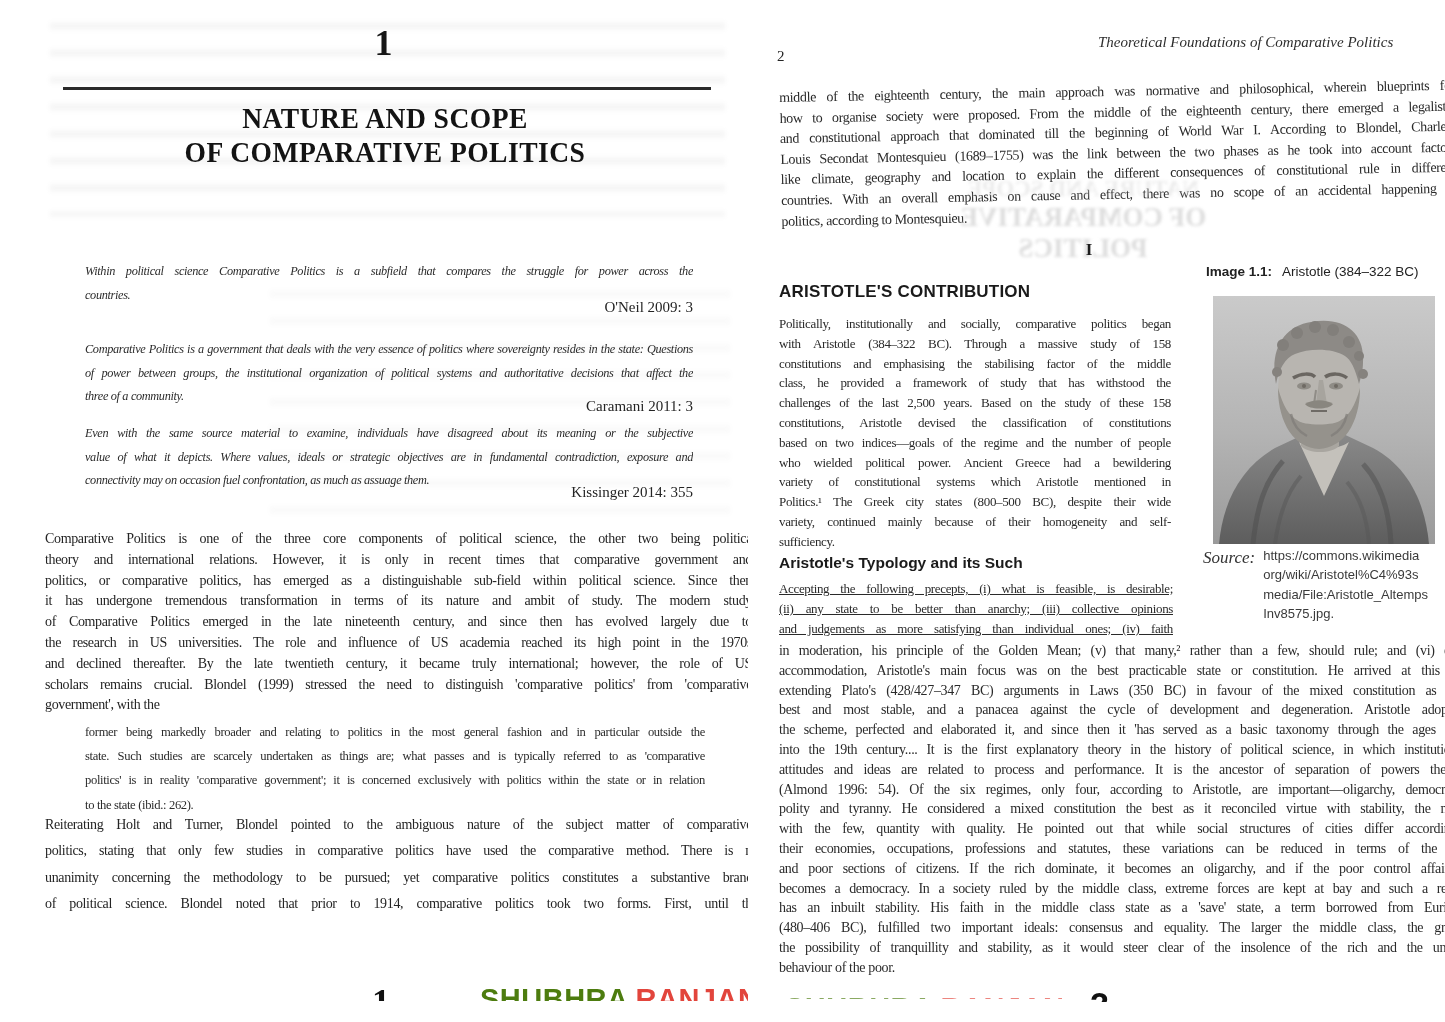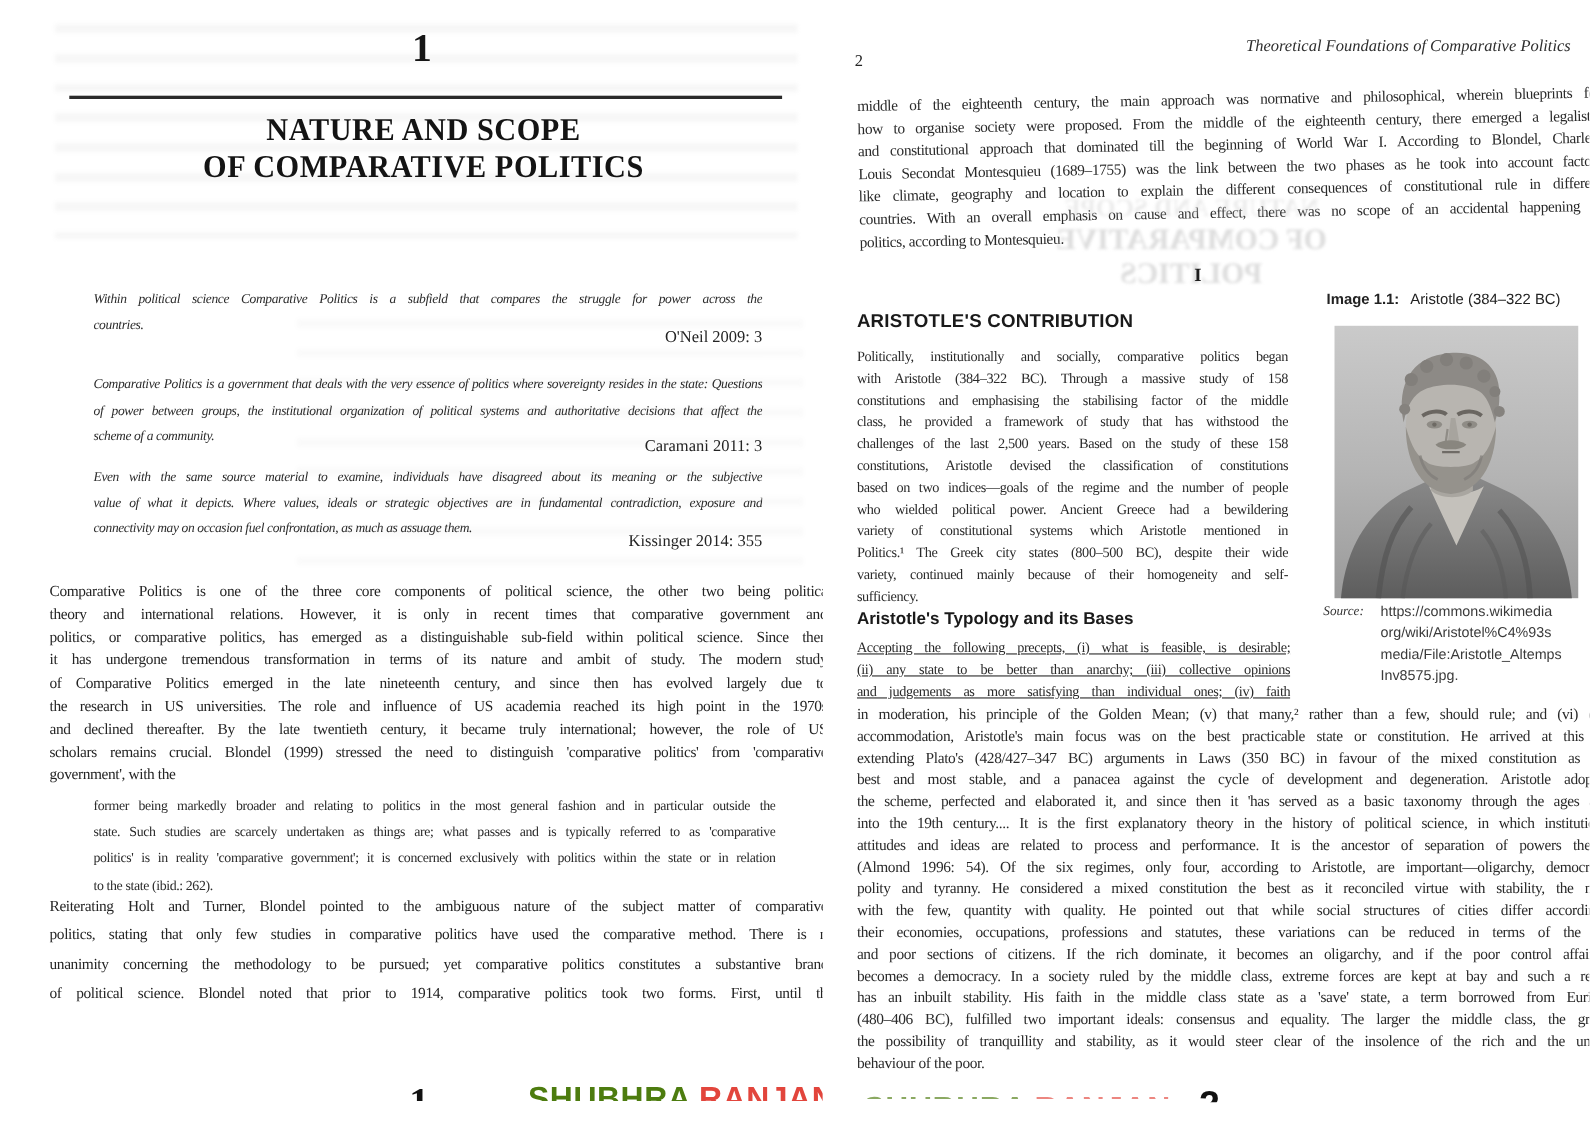--- a/index.html
+++ b/index.html
@@ -27,35 +27,35 @@
   .chapter-rule{height:2.5px;background:#2a2a2a;}
   .chapter-title{width:690px;text-align:center;font-size:29px;line-height:33.5px;font-weight:700;
                  letter-spacing:0.5px;color:#141414;transform:scaleX(0.95);transform-origin:center;}
   .quote{font-style:italic;font-size:12.3px;letter-spacing:-0.35px;line-height:23.5px;width:608px;color:#2b2b2b;}
   .attr{width:608px;text-align:right;font-size:15px;color:#242424;}
   .body-left{font-size:14px;letter-spacing:-0.35px;width:707px;color:#242424;}
   .b1{line-height:20.8px;}
   .bq{font-size:12.6px;letter-spacing:-0.35px;line-height:24.2px;width:620px;color:#2b2b2b;}
   .b2{line-height:26.3px;}
   
-  .running-header{width:330px;text-align:right;font-style:italic;font-size:15px;color:#2e2e2e;}
+  .running-header{width:330px;text-align:left;font-style:italic;font-size:15px;color:#2e2e2e;}
   .pgnum{font-size:15px;color:#242424;}
   .rbody{font-size:14px;letter-spacing:-0.35px;color:#2a2a2a;}
   .rp1{width:676px;line-height:20.6px;transform:rotate(-1.05deg);transform-origin:left top;}
   .rp2{width:392px;font-size:13px;line-height:19.8px;}
   .rp3{width:394px;font-size:13px;line-height:20px;}
   .rp4{width:678px;line-height:19.8px;}
   .divider{width:620px;text-align:center;font-size:17px;font-weight:700;color:#1d1d1d;}
   .h1sans{font-family:"Liberation Sans","DejaVu Sans",sans-serif;font-weight:700;font-size:17px;
           letter-spacing:0.2px;color:#1a1a1a;}
   .h2sans{font-family:"Liberation Sans","DejaVu Sans",sans-serif;font-weight:700;font-size:15.5px;color:#1a1a1a;}
   .figcap{display:flex;gap:10px;font-family:"Liberation Sans","DejaVu Sans",sans-serif;font-size:13.5px;color:#222;}
   .figcap .lbl{font-weight:700;}
   .figsrc{display:flex;gap:8px;}
-  .figsrc .lbl{font-style:italic;font-size:12px;color:#333;flex:0 0 44px;}
+  .figsrc .lbl{font-style:italic;font-size:17px;color:#333;flex:0 0 44px;}
   .figsrc .src{font-family:"Liberation Sans","DejaVu Sans",sans-serif;font-size:13px;color:#3a3a3a;width:200px;}
   
   .stripes{position:absolute;filter:blur(2px);opacity:0.33;pointer-events:none;
            background:repeating-linear-gradient(to bottom,rgba(150,150,150,0.25) 0 8px,rgba(255,255,255,0) 8px 27px);}
   .bleed-title{position:absolute;width:310px;text-align:center;transform:scaleX(-1);
                filter:blur(1.6px);color:#d7d7d7;font-weight:700;pointer-events:none;}
   .bleed-title .l1{font-size:23px;opacity:0.5;}
   .bleed-title .l2{font-size:27px;opacity:0.85;}
   
   .clip{overflow:hidden;position:absolute;}
@@ -82,21 +82,21 @@
 
   <div class="abs quote jlines endshort q" style="left:65px;top:260px;">
       <div class="jl">Within political science Comparative Politics is a subfield that compares the struggle for power across the</div>
       <div class="jl">countries.</div>
     </div>
   <div class="abs attr" style="left:65px;top:299px;">O'Neil 2009: 3</div>
 
   <div class="abs quote jlines endshort q" style="left:65px;top:338px;">
       <div class="jl">Comparative Politics is a government that deals with the very essence of politics where sovereignty resides in the state: Questions</div>
       <div class="jl">of power between groups, the institutional organization of political systems and authoritative decisions that affect the</div>
-      <div class="jl">scheme of a community.</div>
+      <div class="jl">three of a community.</div>
     </div>
   <div class="abs attr" style="left:65px;top:398px;">Caramani 2011: 3</div>
 
   <div class="abs quote jlines endshort q" style="left:65px;top:422px;">
       <div class="jl">Even with the same source material to examine, individuals have disagreed about its meaning or the subjective</div>
       <div class="jl">value of what it depicts. Where values, ideals or strategic objectives are in fundamental contradiction, exposure and</div>
       <div class="jl">connectivity may on occasion fuel confrontation, as much as assuage them.</div>
     </div>
   <div class="abs attr" style="left:65px;top:484px;">Kissinger 2014: 355</div>
 
@@ -227,21 +227,21 @@
   <div class="abs figsrc" style="left:445px;top:548px;">
     <span class="lbl">Source:</span>
     <div class="src jlines plain">
         <div class="jl">https://commons.wikimedia</div>
         <div class="jl">org/wiki/Aristotel%C4%93s</div>
         <div class="jl">media/File:Aristotle_Altemps</div>
         <div class="jl">Inv8575.jpg.</div>
       </div>
   </div>
 
-  <div class="abs h2sans" style="left:21px;top:554px;">Aristotle's Typology and its Bases</div>
+  <div class="abs h2sans" style="left:21px;top:554px;">Aristotle's Typology and its Such</div>
 
   <div class="abs rbody rp3 jlines" style="left:21px;top:579px;">
       <div class="jl">Accepting the following precepts, (i) what is feasible, is desirable;</div>
       <div class="jl">(ii) any state to be better than anarchy; (iii) collective opinions</div>
       <div class="jl">and judgements as more satisfying than individual ones; (iv) faith</div>
     </div>
 
   <div class="abs rbody rp4 jlines endshort" style="left:21px;top:641px;">
       <div class="jl">in moderation, his principle of the Golden Mean; (v) that many,² rather than a few, should rule; and (vi) eli</div>
       <div class="jl">accommodation, Aristotle's main focus was on the best practicable state or constitution. He arrived at this b</div>

